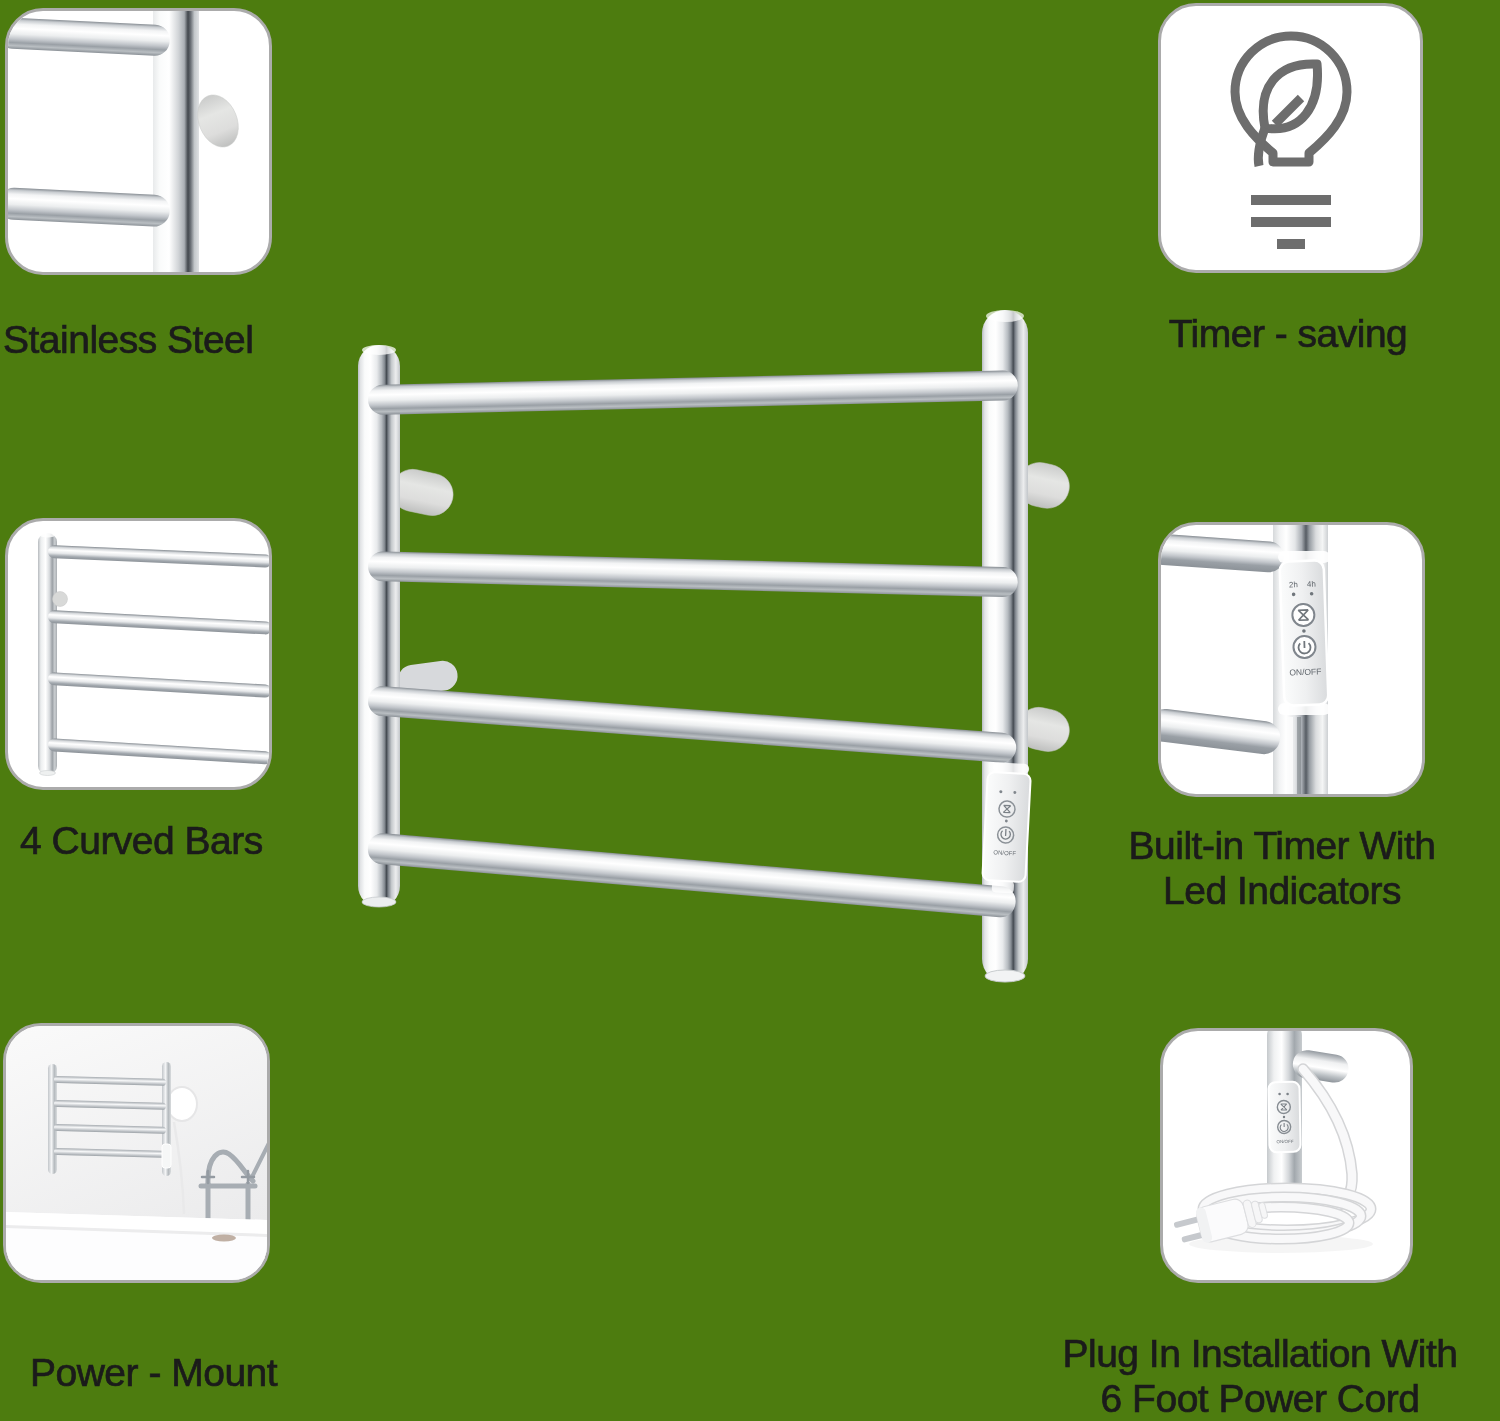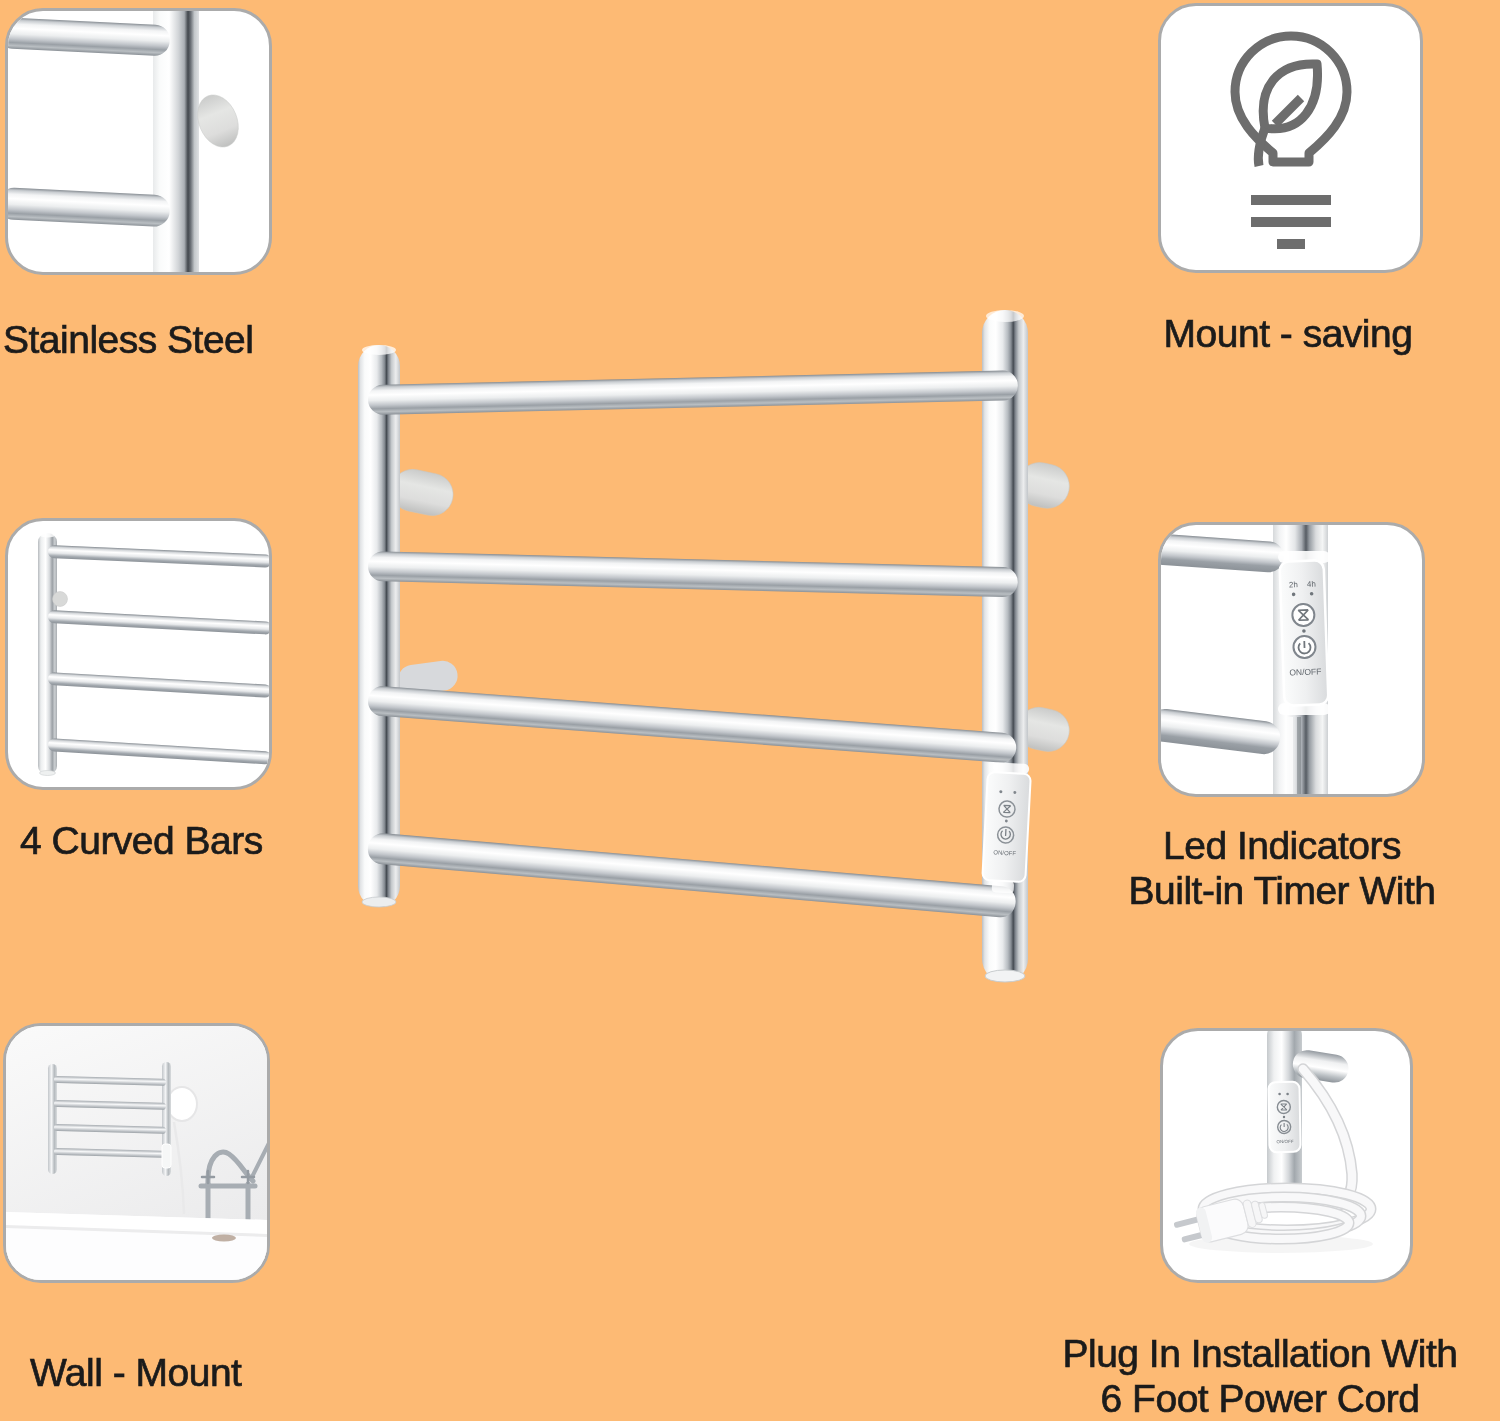--- a/index.html
+++ b/index.html
@@ -1,17 +1,17 @@
 <!DOCTYPE html>
 <html><head>
 <meta charset="utf-8">
 <style>
   html,body{margin:0;padding:0;background:#ffffff;}
   #canvas{
-    position:relative;width:1500px;height:1421px;background:#fdba74;overflow:hidden;
+    position:relative;width:1500px;height:1421px;background:#4d7c0f;overflow:hidden;
     font-family:"Liberation Sans",sans-serif;
     text-decoration:underline;
   }
   .photo-box{
     position:absolute;border:3px solid #ababab;border-radius:38px;background:#ffffff;
     overflow:hidden;box-sizing:border-box;
   }
   .photo-box svg{display:block;width:100%;height:100%;}
   .feature-label{
     position:absolute;color:#1b1b1b;font-size:39px;font-weight:400;
@@ -142,37 +142,37 @@
         <path d="M236,151 H248 M242,145 V157" stroke="#949ba2" stroke-width="2.5"></path>
       </g>
       <g>
         <path d="M0,186 L261,194 L261,254 L0,254 Z" fill="#fdfdfe"></path>
         <path d="M0,186 L261,194 L261,208 L0,199 Z" fill="#ffffff"></path>
         <path d="M0,199 L261,208 L261,211 L0,202 Z" fill="#ececed"></path>
         <ellipse cx="218" cy="212" rx="12" ry="3.5" fill="#b5a294" opacity=".85"></ellipse>
       </g>
     </svg>
   </div>
-  <div class="feature-label" style="left:30px;top:1350px;">Wall - Mount</div>
+  <div class="feature-label" style="left:30px;top:1350px;">Power - Mount</div>
 
   <div class="photo-box" style="left:1158px;top:3px;width:265px;height:270px;">
     <svg viewBox="0 0 259 264" preserveAspectRatio="none">
       <g stroke="#6d6d6d" fill="none" stroke-linejoin="round">
         <path d="M112,156 L112,147 C94,132 74,112 74,86 A56,56 0 1 1 186,86 C186,112 166,132 148,147 L148,156 Z" stroke-width="9"></path>
         <path d="M156,58 C116,56 96,82 104,122 C140,128 160,100 156,58 Z" stroke-width="9"></path>
         <path d="M104,122 C98,138 96,150 98,160" stroke-width="9"></path>
         <path d="M114,118 L140,92" stroke-width="9"></path>
         <path d="M90,194 H170" stroke-width="10"></path>
         <path d="M90,216 H170" stroke-width="10"></path>
         <path d="M116,238 H144" stroke-width="10"></path>
       </g>
     </svg>
   </div>
   <div class="feature-label center" style="left:1128px;top:311px;width:320px;">
-    <div>Mount - saving</div>
+    <div>Timer - saving</div>
   </div>
 
   <div class="photo-box" style="left:1158px;top:522px;width:267px;height:275px;">
     <svg viewBox="0 0 261 269" preserveAspectRatio="none">
       <defs>
         <linearGradient id="e-postV" x1="0" y1="0" x2="1" y2="0">
           <stop offset="0" stop-color="#d6d9db"></stop>
             <stop offset=".12" stop-color="#f2f3f4"></stop>
           <stop offset=".24" stop-color="#ffffff"></stop>
             <stop offset=".4" stop-color="#e4e6e8"></stop>
@@ -215,22 +215,22 @@
         <circle cx="143" cy="90" r="11" fill="#fefefe" stroke="#80868d" stroke-width="2"></circle>
         <path d="M138,85 h10 M138,95 h10 M138,85 l10,10 M148,85 l-10,10" stroke="#70767c" stroke-width="1.6" fill="none"></path>
         <circle cx="143" cy="106" r="1.8" fill="#70767c"></circle>
         <circle cx="143" cy="122" r="11" fill="#fefefe" stroke="#80868d" stroke-width="2"></circle>
         <path d="M143,116 V123 M138.8,118.2 A6,6 0 1 0 147.2,118.2" stroke="#70767c" stroke-width="1.8" fill="none"></path>
         <text x="143" y="150" font-size="8.5" fill="#5e646a" text-anchor="middle" font-family="Liberation Sans, sans-serif">ON/OFF</text>
       </g>
     </svg>
   </div>
   <div class="feature-label center" style="left:1098px;top:823px;width:368px;">
+    <div>Built-in Timer With</div>
     <div>Led Indicators</div>
-    <div>Built-in Timer With</div>
   </div>
 
   <div class="photo-box" style="left:1160px;top:1028px;width:253px;height:255px;">
     <svg viewBox="0 0 247 249" preserveAspectRatio="none">
       <defs>
         <linearGradient id="f-postV" x1="0" y1="0" x2="1" y2="0">
           <stop offset="0" stop-color="#c5c9cc"></stop>
             <stop offset=".2" stop-color="#f0f1f2"></stop>
           <stop offset=".42" stop-color="#ffffff"></stop>
             <stop offset=".62" stop-color="#d4d7da"></stop>

